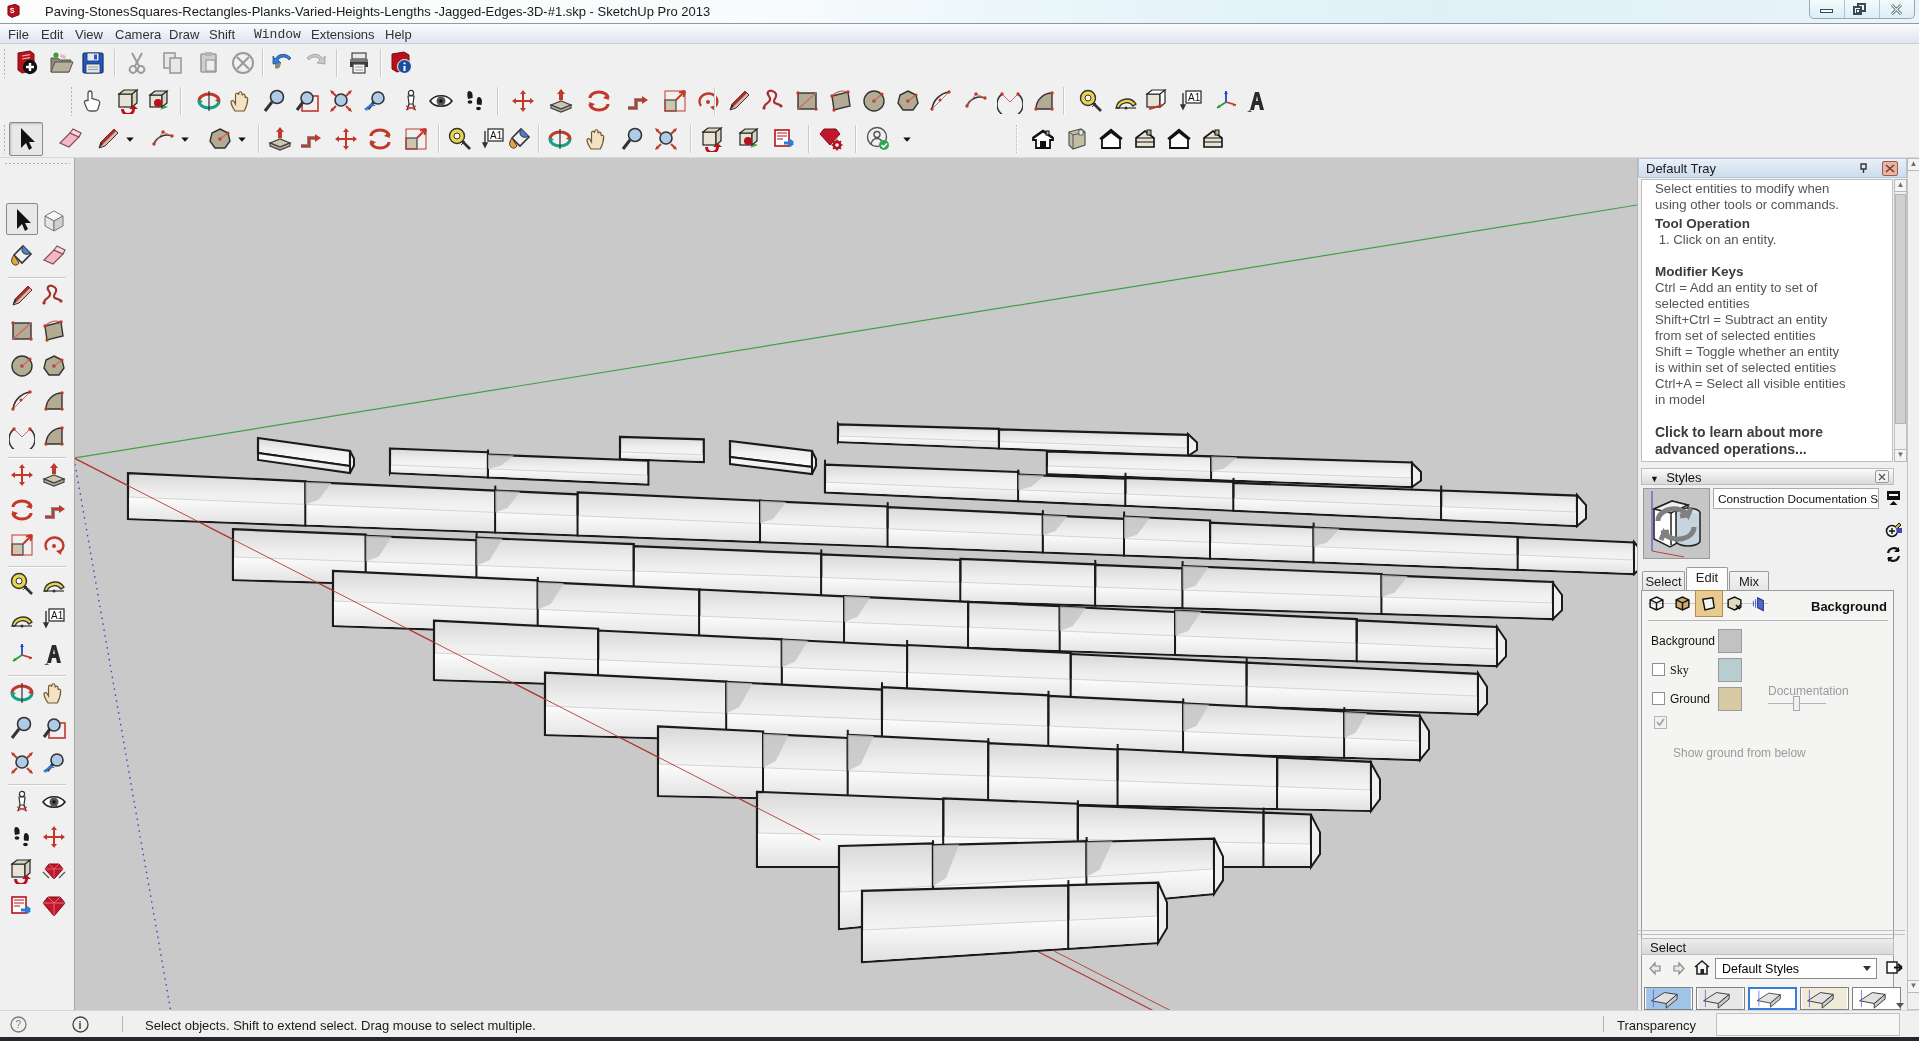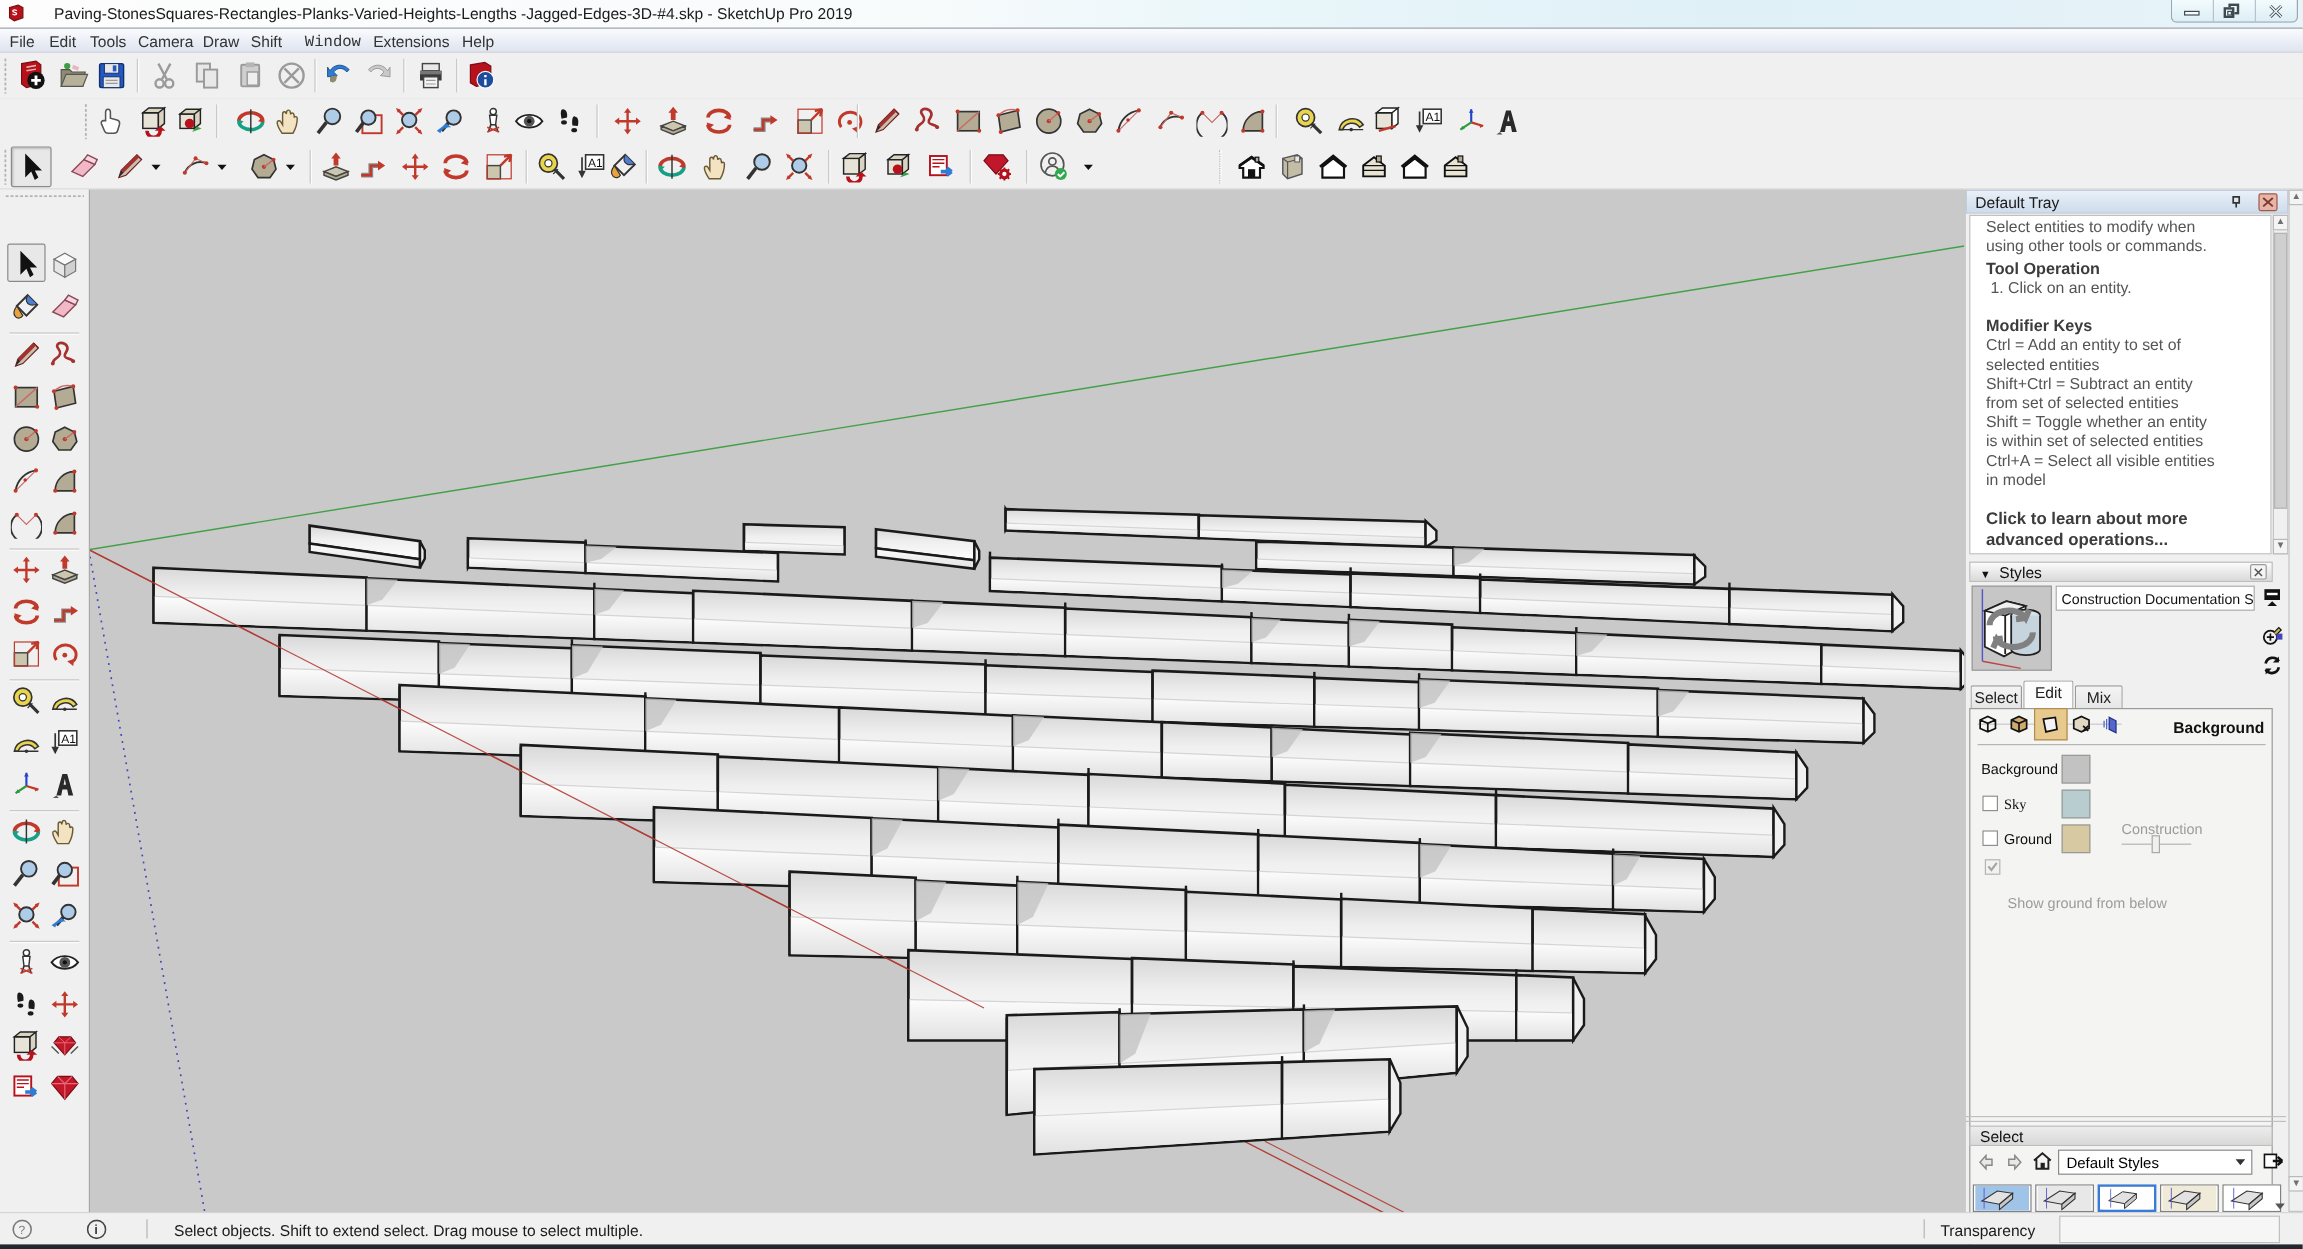--- a/index.html
+++ b/index.html
@@ -56,41 +56,41 @@
 .statusbar{left:0;top:1010px;width:1919px;height:27px;background:#f0f0f0;border-top:1px solid #d5d5d5;}
 .bottomstrip{left:0;top:1037px;width:1919px;height:4px;background:#24282e;}
 .thumb{position:absolute;width:49px;height:23px;background:#fff;border:1px solid #828282;}
 </style></head>
 <body>
 <div class="abs titlebar"></div>
 <span class="abs title-ico"><svg viewBox="0 0 26 26" xmlns="http://www.w3.org/2000/svg">
       <path d="M3 5 L14 2 L20 5 L20 18 L9 22 L3 18 Z" fill="#b5121b" stroke="#7c0c12" stroke-width="1.5"></path>
       <path d="M7 13 c0 2 5 2 5 0 c0 -2 -5 -1.5 -5 -3.5 c0 -2 5 -2 5 0" stroke="#fff" stroke-width="1.6" fill="none"></path>
     </svg></span>
-<span class="abs title-txt">Paving-StonesSquares-Rectangles-Planks-Varied-Heights-Lengths -Jagged-Edges-3D-#4.skp - SketchUp Pro 2019</span>
+<span class="abs title-txt">Paving-StonesSquares-Rectangles-Planks-Varied-Heights-Lengths -Jagged-Edges-3D-#1.skp - SketchUp Pro 2013</span>
 <div class="abs winbtns">
 <div class="winbtn">
       <span class="abs" style="left:10px;top:9px;width:13px;height:4px;border:1px solid #3c4a52;background:#f8fcfd;"></span>
     </div>
 <div class="winbtn">
       <span class="abs" style="left:12px;top:3px;width:9px;height:9px;border:2px solid #3c4a52;background:#f0f8fa;"></span>
       <span class="abs" style="left:8px;top:6px;width:9px;height:9px;border:2px solid #3c4a52;background:#f0f8fa;"></span>
       <span class="abs" style="left:11px;top:9px;width:4px;height:4px;border:1px solid #3c4a52;"></span>
     </div>
 <div class="winbtn">
       <svg style="position:absolute;left:9px;top:2px;width:15px;height:15px;" viewBox="0 0 15 15">
         <path d="M3 3 L12 12 M12 3 L3 12" stroke="#3c4a52" stroke-width="2.6"></path>
         <path d="M3 3 L12 12 M12 3 L3 12" stroke="#eef6f8" stroke-width="1.2"></path>
       </svg>
     </div>
 </div>
 <div class="abs menubar"></div>
 <span class="menuitem" style="left:8px;">File</span>
 <span class="menuitem" style="left:41px;">Edit</span>
-<span class="menuitem" style="left:75px;">Tools</span>
+<span class="menuitem" style="left:75px;">View</span>
 <span class="menuitem" style="left:115px;">Camera</span>
 <span class="menuitem" style="left:169px;">Draw</span>
 <span class="menuitem" style="left:209px;">Shift</span>
 <span class="menuitem" style="left:254px;font-family:Liberation Mono, monospace;">Window</span>
 <span class="menuitem" style="left:311px;">Extensions</span>
 <span class="menuitem" style="left:385px;">Help</span>
 <div class="abs toolbar tb1"></div>
 <span class="grip" style="left:3px;top:48px;"></span>
 <span class="ticon" style="left:14px;top:50px;"><svg viewBox="0 0 26 26" xmlns="http://www.w3.org/2000/svg">
       <path d="M4 3 L16 1 L20 4 L20 20 L8 23 L4 20 Z" fill="#b5121b" stroke="#7c0c12" stroke-width="1"></path>
@@ -1103,21 +1103,21 @@
     <span class="lbl" style="left:173px;top:441px;font-weight:bold;">Background</span>
     <span class="abs" style="left:10px;top:462px;width:240px;height:1px;background:#b5b5b5;"></span>
     <span class="lbl" style="left:13px;top:476px;font-size:12px;">Background</span>
     <span class="swatch" style="left:80px;top:471px;background:#c2c2c2;"></span>
     <span class="cb" style="left:14px;top:505px;"></span>
     <span class="lbl" style="left:32px;top:505px;font-size:12px;font-family:Liberation Serif, serif;">Sky</span>
     <span class="swatch" style="left:80px;top:500px;background:#b8cdd0;"></span>
     <span class="cb" style="left:14px;top:534px;"></span>
     <span class="lbl" style="left:32px;top:534px;font-size:12px;">Ground</span>
     <span class="swatch" style="left:80px;top:529px;background:#d7caa3;"></span>
-    <span class="lbl gray" style="left:130px;top:526px;font-size:12px;">Construction</span>
+    <span class="lbl gray" style="left:130px;top:526px;font-size:12px;">Documentation</span>
     <span class="abs" style="left:130px;top:545px;width:58px;height:1px;background:#b5b5b5;"></span>
     <span class="abs" style="left:155px;top:538px;width:7px;height:15px;background:#f0f0f0;border:1px solid #a8a8a8;"></span>
     <span class="cb dis" style="left:16px;top:558px;"></span>
     <svg style="position:absolute;left:17px;top:559px;width:11px;height:11px;" viewBox="0 0 11 11">
       <path d="M2 5 L4.5 8 L9 2" stroke="#a5a5a5" stroke-width="1.8" fill="none"></path>
     </svg>
     <span class="lbl gray" style="left:35px;top:588px;font-size:12px;">Show ground from below</span>
     <span class="abs" style="left:0px;top:772px;width:267px;height:1px;background:#c0c0c0;"></span>
     <span class="abs" style="left:0px;top:776px;width:267px;height:1px;background:#c0c0c0;"></span>
     <div class="abs secthdr" style="left:3px;top:780px;width:253px;height:17px;padding:1px 0 0 8px;background:linear-gradient(#ececec,#d9d9d9);">Select</div>

